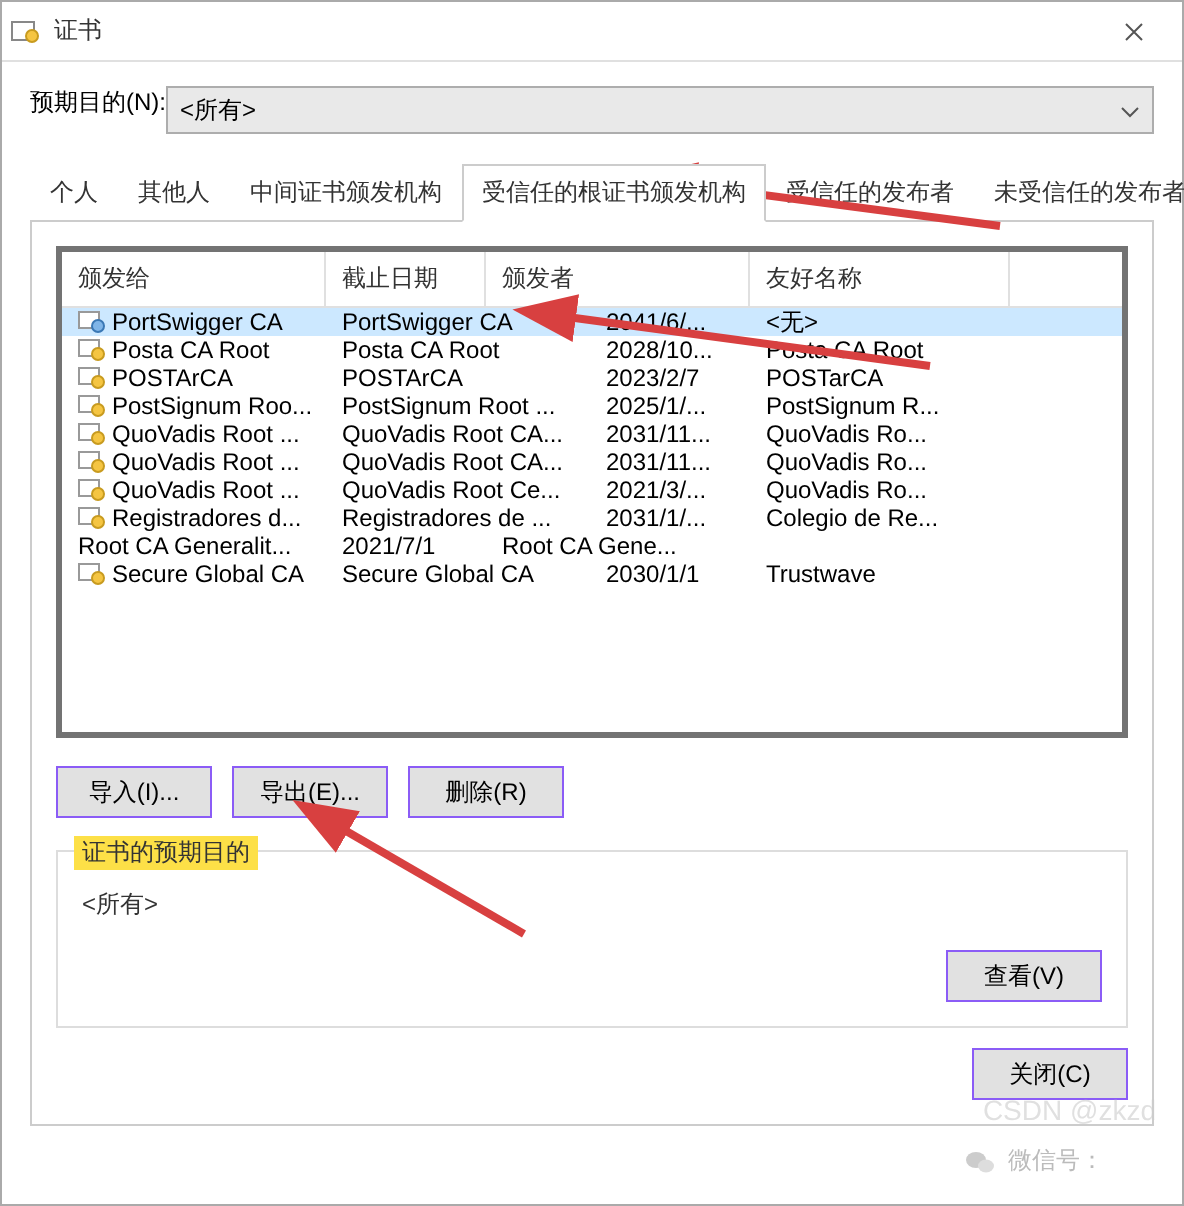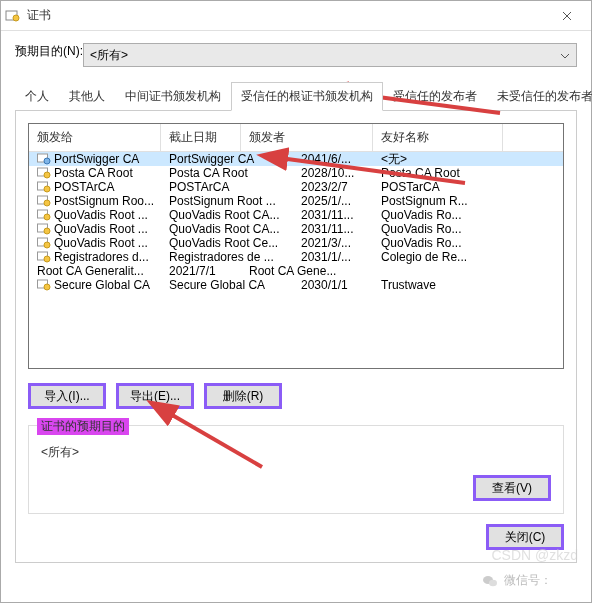--- a/index.html
+++ b/index.html
@@ -11,34 +11,34 @@
 .close-btn { width: 40px; height: 28px; display: flex; align-items: center; justify-content: center; color: #555; cursor: pointer; }
 .content { padding: 12px 14px 10px; flex: 1; display: flex; flex-direction: column; }
 .purpose-row { display: flex; margin-bottom: 14px; }
 .purpose-label { color: #000; }
 .purpose-select { flex: 1; height: 24px; border: 1px solid #adadad; background: #e9e9e9; display: flex; align-items: center; padding: 0 6px; position: relative; }
 .purpose-select .chev { position: absolute; right: 6px; color: #555; }
 .tabs { display: flex; border-bottom: 1px solid #ccc; position: relative; }
 .tab { padding: 5px 9px; border: 1px solid transparent; border-bottom: none; color: #333; cursor: pointer; white-space: nowrap; position: relative; top: 1px; }
 .tab.active { background: #fff; border-color: #ccc; border-bottom: 1px solid #fff; z-index: 2; }
 .tab-panel { border: 1px solid #ccc; border-top: none; padding: 12px; background: #fff; }
-.listview { border: 1px solid #737373; background: #fff; height: 246px; overflow: hidden; position: relative; }
+.listview { border: 3px solid #737373; background: #fff; height: 246px; overflow: hidden; position: relative; }
 .lv-header { display: flex; background: #fff; border-bottom: 1px solid #e0e0e0; }
 .lv-col { padding: 5px 8px; border-right: 1px solid #e0e0e0; color: #333; display: flex; align-items: center; }
 .lv-body { overflow-y: auto; height: 218px; }
 .lv-row { display: flex; height: 14px; align-items: center; cursor: default; }
 .lv-row.selected { background: #cce8ff; }
 .lv-cell { padding: 2px 8px; white-space: nowrap; overflow: hidden; text-overflow: ellipsis; display: flex; align-items: center; gap: 3px; }
 .c0 { width: 132px; } .c1 { width: 132px; } .c2 { width: 80px; } .c3 { width: 130px; }
 .cert-ico { width: 14px; height: 12px; flex-shrink: 0; }
 .btn-row { display: flex; gap: 10px; margin-top: 14px; }
-.btn { min-width: 78px; height: 26px; border: 3px solid #8b5cf6; background: #e1e1e1; display: inline-flex; align-items: center; justify-content: center; cursor: pointer; padding: 0 10px; }
+.btn { min-width: 78px; height: 26px; border: 1px solid #8b5cf6; background: #e1e1e1; display: inline-flex; align-items: center; justify-content: center; cursor: pointer; padding: 0 10px; }
 .spacer { flex: 1; }
 .fieldset { border: 1px solid #ddd; margin-top: 16px; padding: 10px 12px 12px; position: relative; }
-.fieldset .legend { position: absolute; top: -8px; left: 8px; background: #d946ef; padding: 0 4px; color: #333; }
+.fieldset .legend { position: absolute; top: -8px; left: 8px; background: #fde047; padding: 0 4px; color: #333; }
 .purpose-text { color: #333; margin: 8px 0 14px; }
 .close-row { text-align: right; margin-top: 10px; }
 .watermark { position: absolute; right: 40px; bottom: 14px; color: #bbb; font-size: 12px; display: flex; align-items: center; gap: 6px; pointer-events: none; }
 .watermark2 { position: absolute; right: 14px; bottom: 40px; color: #ccc; font-size: 14px; pointer-events: none; opacity: .6; }
 .arrow { position: absolute; pointer-events: none; }
 
 .lv-body::-webkit-scrollbar { width: 16px; }
 .lv-body::-webkit-scrollbar-track { background: #f0f0f0; }
 .lv-body::-webkit-scrollbar-thumb { background: #c0c0c0; }
 </style>

